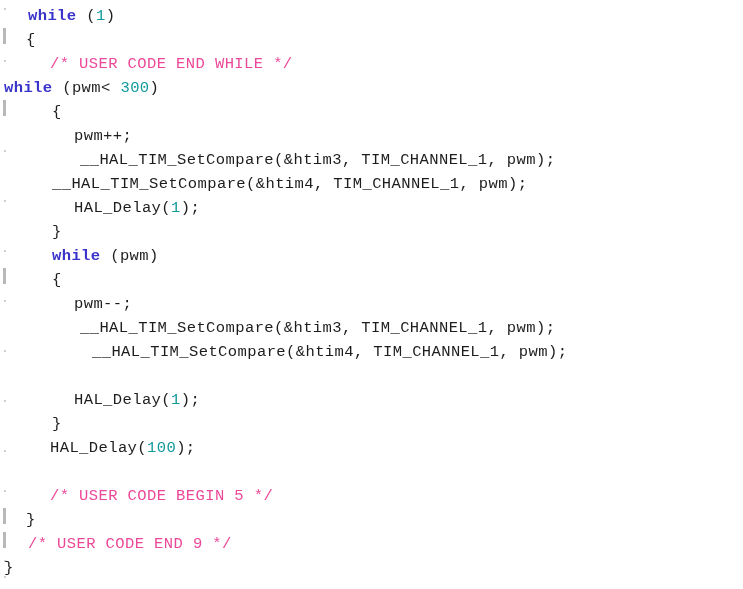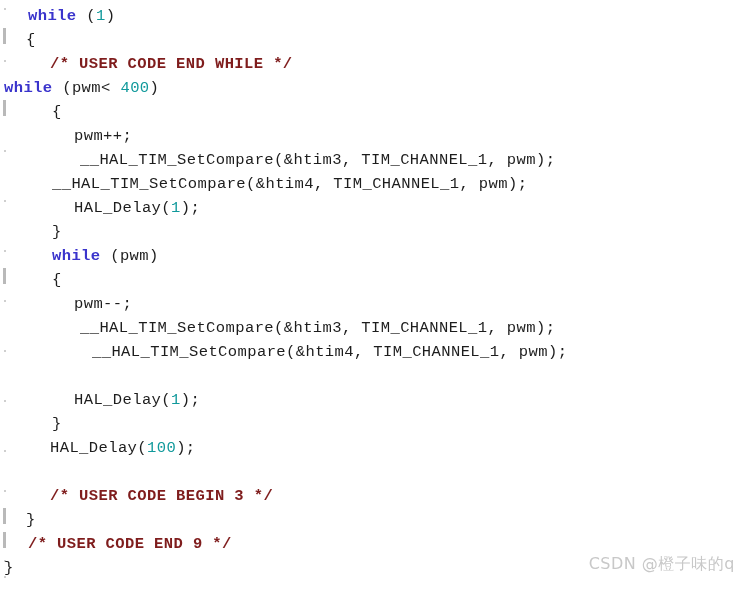--- a/index.html
+++ b/index.html
@@ -60,21 +60,21 @@
     width: 743px;
     height: 24px;
     line-height: 24px;
     white-space: pre;
     font-size: 15.5px;
     letter-spacing: 0.4px;
     color: #202020;
   }
 
   .tok-kw       { color: #3a34cc; font-weight: bold; }
-  .tok-comment  { color: #7f1d1d; font-weight: bold; }
+  .tok-comment  { color: #ec4899; }
   .tok-num      { color: #10999b; }
   .tok-plain    { color: #1d1d1d; }
 
   #watermark {
     position: absolute;
     right: 8px;
     bottom: 14px;
     font-family: "DejaVu Sans", "Liberation Sans", sans-serif;
     font-size: 16px;
     color: #c8c8c8;
@@ -104,38 +104,37 @@
       <div class="fold-dot" style="top: 450px;"></div>
       <div class="fold-dot" style="top: 490px;"></div>
       <div class="fold-dot" style="top: 560px;"></div>
       <div class="fold-dot" style="top: 576px;"></div>
     </div>
 
   <div id="code-lines">
       <div class="code-line" style="top: 4px; padding-left: 28px;"><span class="tok-kw">while</span><span class="tok-plain"> (</span><span class="tok-num">1</span><span class="tok-plain">)</span></div>
       <div class="code-line" style="top: 28px; padding-left: 26px;"><span class="tok-plain">{</span></div>
       <div class="code-line" style="top: 52px; padding-left: 50px;"><span class="tok-comment">/* USER CODE END WHILE */</span></div>
-      <div class="code-line" style="top: 76px; padding-left: 4px;"><span class="tok-kw">while</span><span class="tok-plain"> (pwm&lt; </span><span class="tok-num">400</span><span class="tok-plain">)</span></div>
+      <div class="code-line" style="top: 76px; padding-left: 4px;"><span class="tok-kw">while</span><span class="tok-plain"> (pwm&lt; </span><span class="tok-num">300</span><span class="tok-plain">)</span></div>
       <div class="code-line" style="top: 100px; padding-left: 52px;"><span class="tok-plain">{</span></div>
       <div class="code-line" style="top: 124px; padding-left: 74px;"><span class="tok-plain">pwm++;</span></div>
       <div class="code-line" style="top: 148px; padding-left: 80px;"><span class="tok-plain">__HAL_TIM_SetCompare(&amp;htim3, TIM_CHANNEL_1, pwm);</span></div>
       <div class="code-line" style="top: 172px; padding-left: 52px;"><span class="tok-plain">__HAL_TIM_SetCompare(&amp;htim4, TIM_CHANNEL_1, pwm);</span></div>
       <div class="code-line" style="top: 196px; padding-left: 74px;"><span class="tok-plain">HAL_Delay(</span><span class="tok-num">1</span><span class="tok-plain">);</span></div>
       <div class="code-line" style="top: 220px; padding-left: 52px;"><span class="tok-plain">}</span></div>
       <div class="code-line" style="top: 244px; padding-left: 52px;"><span class="tok-kw">while</span><span class="tok-plain"> (pwm)</span></div>
       <div class="code-line" style="top: 268px; padding-left: 52px;"><span class="tok-plain">{</span></div>
       <div class="code-line" style="top: 292px; padding-left: 74px;"><span class="tok-plain">pwm--;</span></div>
       <div class="code-line" style="top: 316px; padding-left: 80px;"><span class="tok-plain">__HAL_TIM_SetCompare(&amp;htim3, TIM_CHANNEL_1, pwm);</span></div>
       <div class="code-line" style="top: 340px; padding-left: 92px;"><span class="tok-plain">__HAL_TIM_SetCompare(&amp;htim4, TIM_CHANNEL_1, pwm);</span></div>
       <div class="code-line" style="top: 364px; padding-left: 0px;">&nbsp;</div>
       <div class="code-line" style="top: 388px; padding-left: 74px;"><span class="tok-plain">HAL_Delay(</span><span class="tok-num">1</span><span class="tok-plain">);</span></div>
       <div class="code-line" style="top: 412px; padding-left: 52px;"><span class="tok-plain">}</span></div>
       <div class="code-line" style="top: 436px; padding-left: 50px;"><span class="tok-plain">HAL_Delay(</span><span class="tok-num">100</span><span class="tok-plain">);</span></div>
       <div class="code-line" style="top: 460px; padding-left: 0px;">&nbsp;</div>
-      <div class="code-line" style="top: 484px; padding-left: 50px;"><span class="tok-comment">/* USER CODE BEGIN 3 */</span></div>
+      <div class="code-line" style="top: 484px; padding-left: 50px;"><span class="tok-comment">/* USER CODE BEGIN 5 */</span></div>
       <div class="code-line" style="top: 508px; padding-left: 26px;"><span class="tok-plain">}</span></div>
       <div class="code-line" style="top: 532px; padding-left: 28px;"><span class="tok-comment">/* USER CODE END 9 */</span></div>
       <div class="code-line" style="top: 556px; padding-left: 4px;"><span class="tok-plain">}</span></div>
     </div>
 
-  <div id="watermark">CSDN @橙子味的q</div>
 
 </div>
 
 </body></html>

